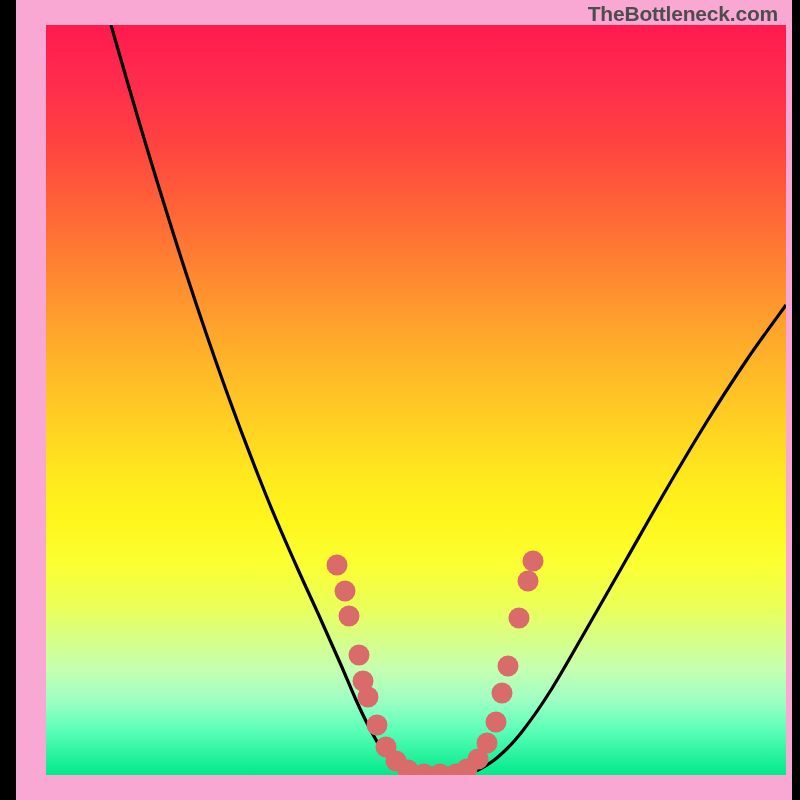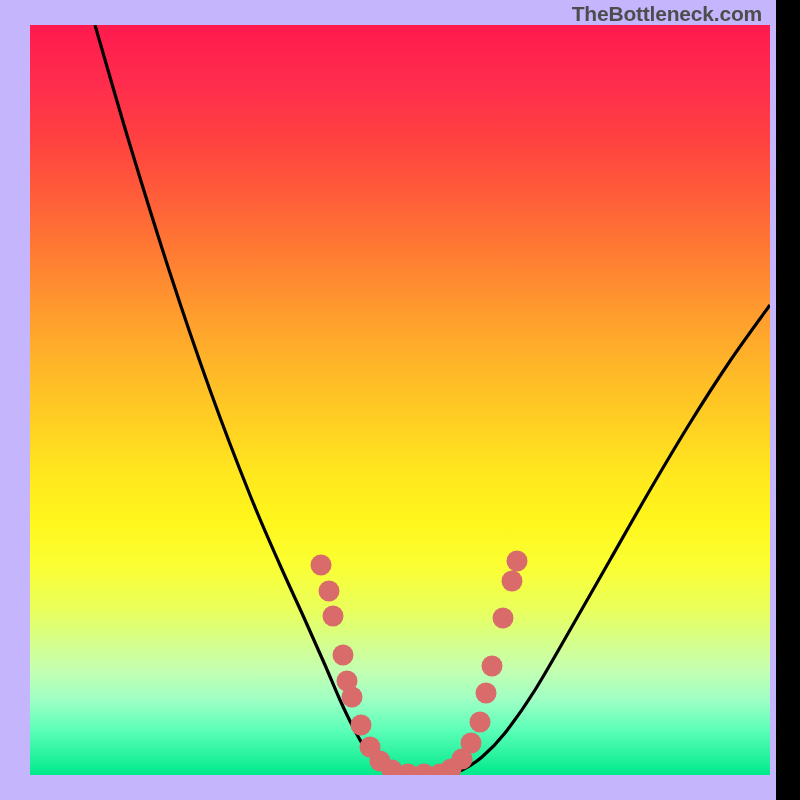--- a/index.html
+++ b/index.html
@@ -6,25 +6,25 @@
     margin: 0;
     padding: 0;
     width: 800px;
     height: 800px;
     overflow: hidden;
     background: #000;
     font-family: Arial, Helvetica, sans-serif;
   }
   .frame {
     position: absolute;
-    left: 0;
+    left: 16px;
     top: 0;
     width: 776px;
     height: 800px;
-    background: #c4b5fd;
+    background: #f9a8d4;
   }
   .plot {
     position: absolute;
     left: 30px;
     top: 25px;
     width: 740px;
     height: 750px;
     
     background: linear-gradient(to bottom,
       #ff1a4d 0%,

